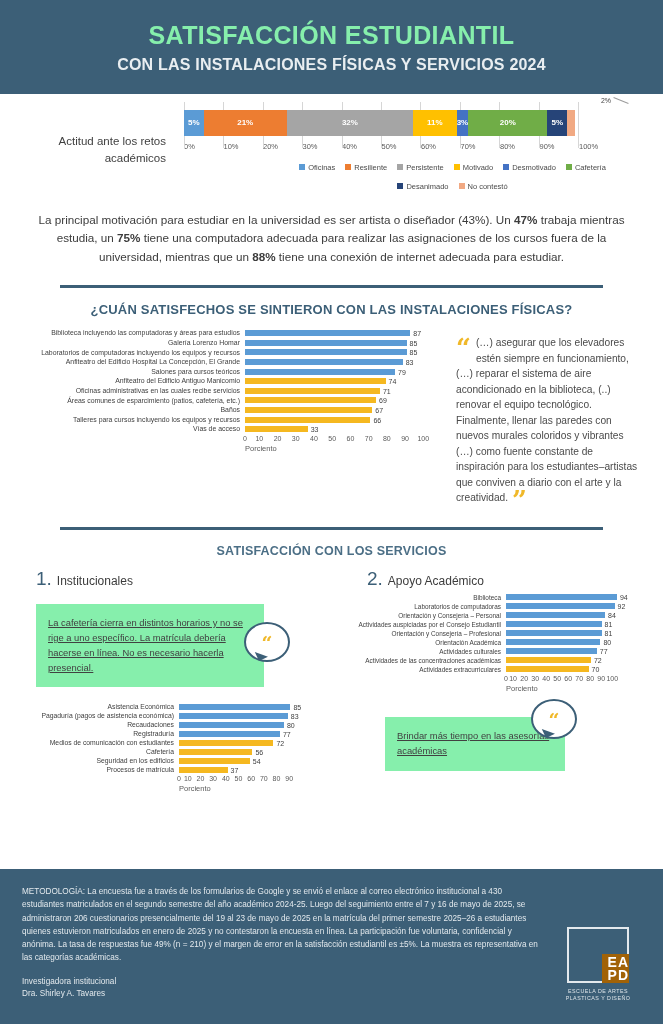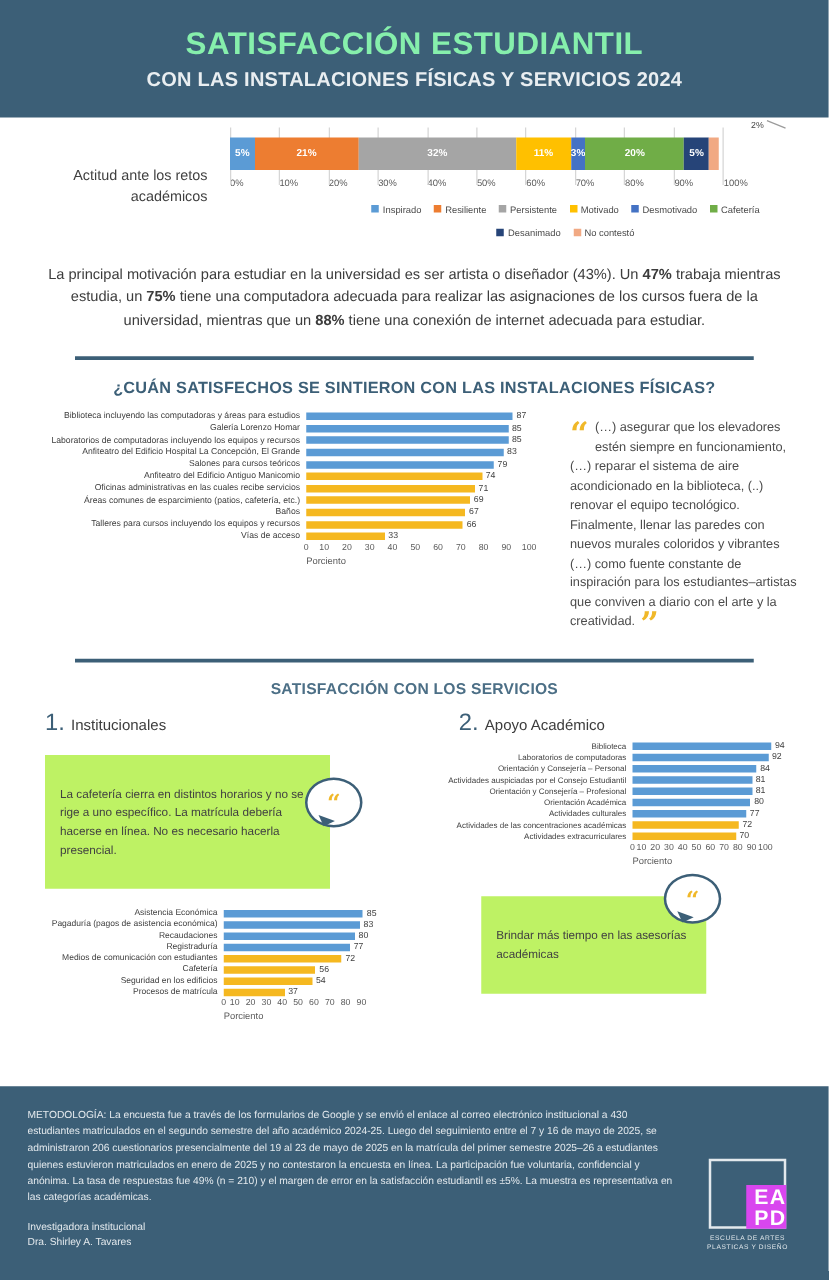--- a/index.html
+++ b/index.html
@@ -119,23 +119,23 @@
   .qclose { display: inline-block; margin-left: 4px; vertical-align: -8px; }
 
   
   .services { display: flex; padding: 10px 0 0; }
   .col { width: 331px; position: relative; }
   .numhead { display: flex; align-items: baseline; gap: 5px; padding-left: 36px; }
   .numhead .n { font-size: 19px; color: #3c5f77; }
   .numhead .t { font-size: 12px; color: #3c3c3c; }
 
   .bubble {
-    position: relative; background: #bef264; color: #414141;
-    font-size: 9.4px; line-height: 1.58; padding: 24px 12px;
-    margin: 14px 0 0 36px; width: 228px;
+    position: relative; background: #86efac; color: #414141;
+    font-size: 9.4px; line-height: 1.58; padding: 12px 12px;
+    margin: 14px 0 0 36px; width: 228px; text-decoration: underline;
   }
   .bubbleWrap { position: relative; }
   .speech {
     position: absolute; width: 46px; height: 40px; border: 2px solid #3c5f77;
     border-radius: 50%; background: #fff;
     display: flex; align-items: center; justify-content: center;
   }
   .speech:after {
     content: ""; position: absolute; bottom: -8px; left: 6px;
     width: 0; height: 0; border: 7px solid transparent;
@@ -159,22 +159,22 @@
     display: flex; justify-content: space-between;
   }
   .metod { width: 520px; font-size: 8.2px; line-height: 1.62; }
   .metod b { font-weight: normal; }
   .sign { margin-top: 11px; font-size: 8.2px; line-height: 1.5; }
   .logo { width: 86px; display: flex; flex-direction: column;
           align-items: center; justify-content: flex-end; padding-bottom: 6px; }
   .logo .box { width: 62px; height: 56px; border: 2px solid #e3e9ed;
                position: relative; }
   .logo .box i { position: absolute; right: -2px; bottom: -2px;
-                 background: #d946ef; padding: 2px 0 0 6px;
-                 font-style: normal; color: #fff; font-size: 17px;
+                 background: #a16207; padding: 2px 0 0 6px;
+                 font-style: normal; color: #fff; font-size: 14px;
                  font-weight: bold; line-height: .95; letter-spacing: 1px; }
   .logo .cap { margin-top: 5px; font-size: 5.3px; letter-spacing: .5px;
                text-align: center; line-height: 1.35; color: #dfe6ea; }
 </style>
 </head>
 <body>
 
 <div class="header">
   <h1>SATISFACCIÓN ESTUDIANTIL</h1>
   <h2>CON LAS INSTALACIONES FÍSICAS Y SERVICIOS 2024</h2>
@@ -219,21 +219,21 @@
           <b>50%</b>
           <b>60%</b>
           <b>70%</b>
           <b>80%</b>
           <b>90%</b>
           <b>100%</b>
         </div>
       <div class="legend" id="stack-legend">
           <div>
             <em style="background: rgb(91, 155, 213);"></em>
-            <span>Inspirado</span>
+            <span>Oficinas</span>
           </div>
           <div>
             <em style="background: rgb(237, 125, 49);"></em>
             <span>Resiliente</span>
           </div>
           <div>
             <em style="background: rgb(165, 165, 165);"></em>
             <span>Persistente</span>
           </div>
           <div>

